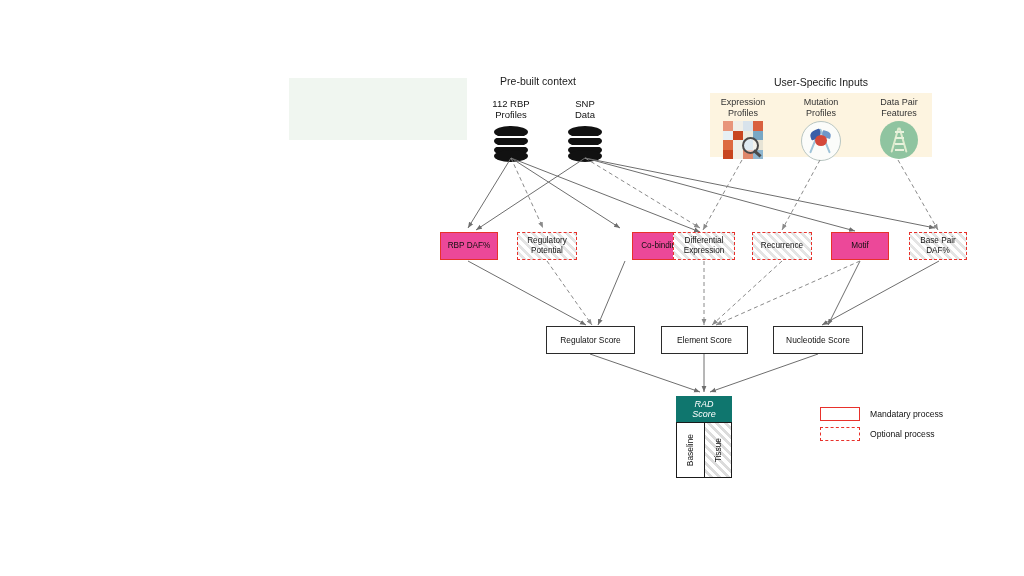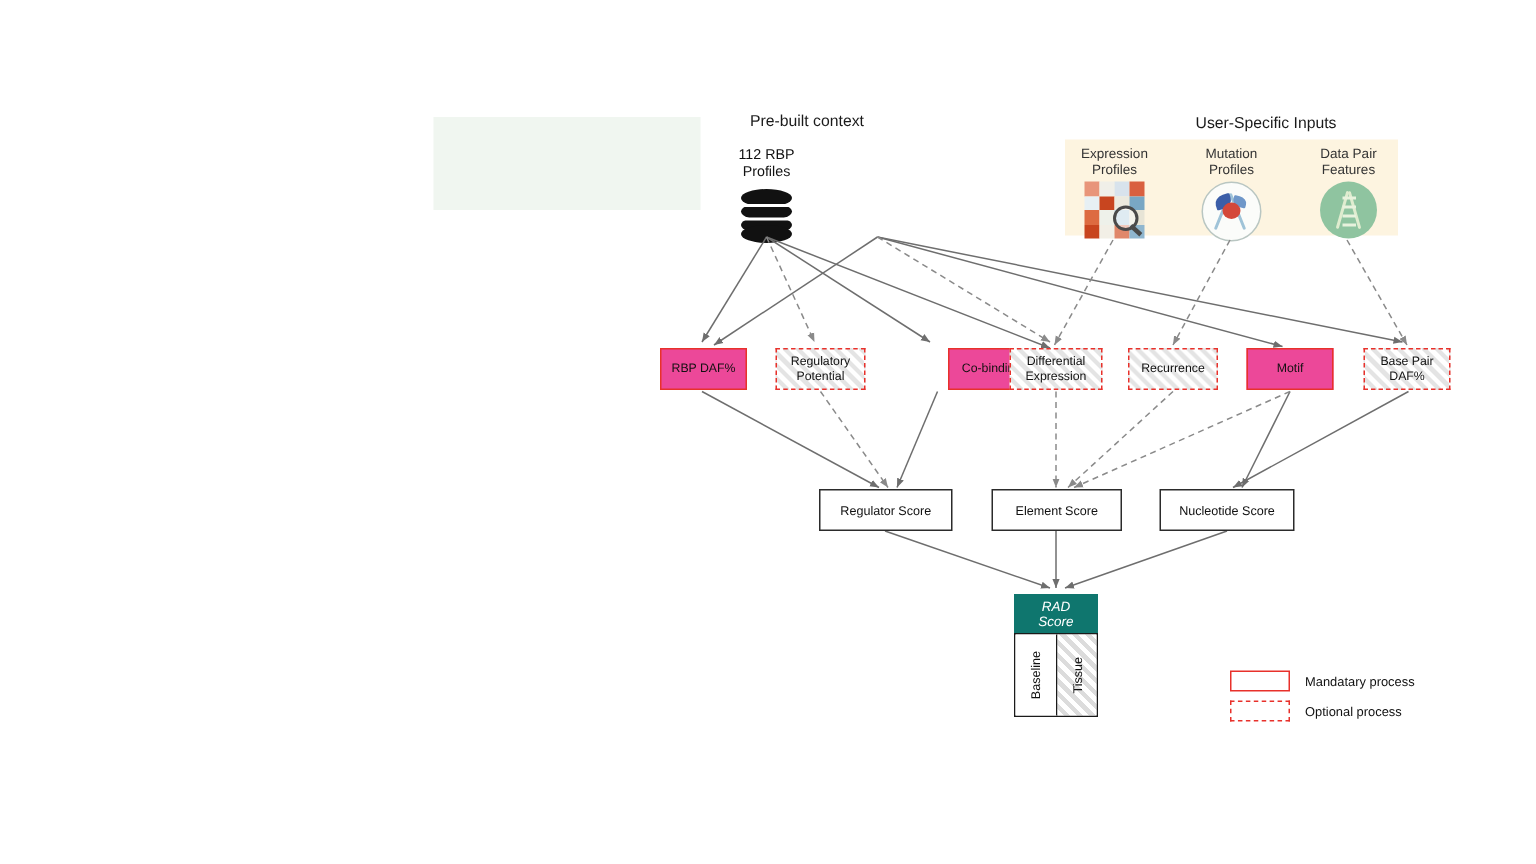--- a/index.html
+++ b/index.html
@@ -76,51 +76,63 @@
             display:flex;align-items:center;justify-content:center;text-align:center;
             font-size:9px;font-style:italic;color:#ffffff;line-height:10.5px;}
   .rad-body{position:absolute;left:676px;top:422px;width:56px;height:56px;
             border:1.4px solid #1a1a1a;box-sizing:border-box;display:flex;}
   .rad-cell{flex:1;display:flex;align-items:center;justify-content:center;box-sizing:border-box;}
   .rad-cell.baseline{background:#ffffff;border-right:1.4px solid #1a1a1a;}
   .rad-cell.tissue{background:repeating-linear-gradient(45deg,#ffffff 0 3px,#dcdcdc 3px 6px);}
   .vtext{writing-mode:vertical-rl;transform:rotate(180deg);font-size:8.4px;color:#111;}
 
   
-  .legend-item{position:absolute;display:flex;align-items:center;gap:10px;margin-top:40px;}
+  .legend-item{position:absolute;display:flex;align-items:center;gap:10px;}
   .legend-sw{width:40px;height:14px;box-sizing:border-box;}
   .legend-sw.mandatory{border:1.7px solid #e8312b;background:#fff;}
   .legend-sw.optional{border:1.7px dashed #e8312b;background:#fff;}
   .legend-text{font-size:8.6px;color:#111;white-space:nowrap;}
 
   svg.edges{position:absolute;left:0;top:0;width:1024px;height:576px;pointer-events:none;}
 </style>
 </head>
 <body>
 
 <div id="canvas">
 
   <div class="abs green-panel"></div>
 
   <div class="abs section-caption" style="left:468px;top:75px;width:140px;">Pre-built context</div>
-  <div class="abs section-caption" style="left:751px;top:76px;width:140px;text-align:right;">User-Specific Inputs</div>
+  <div class="abs section-caption" style="left:751px;top:76px;width:140px;">User-Specific Inputs</div>
 
   <div class="abs db-group" style="left:476px;top:98px;width:70px;">
     <div class="db-label">112 RBP</div>
     <div class="db-label">Profiles</div>
     <div class="cyl">
       <div class="band b1"></div>
         <div class="band b2"></div>
         <div class="band b3"></div>
         <div class="band b4"></div>
       <div class="gap" style="top:10px;"></div>
         <div class="gap" style="top:19px;"></div>
     </div>
   </div>
 
+  <div class="abs db-group" style="left:550px;top:98px;width:70px;">
+    <div class="db-label">SNP</div>
+    <div class="db-label">Data</div>
+    <div class="cyl">
+      <div class="band b1"></div>
+        <div class="band b2"></div>
+        <div class="band b3"></div>
+        <div class="band b4"></div>
+      <div class="gap" style="top:10px;"></div>
+        <div class="gap" style="top:19px;"></div>
+    </div>
+  </div>
 
   <div class="abs inputs-panel"></div>
 
   <div class="abs uinput" style="left:708px;top:97px;">
     <div class="ulabel">Expression</div>
     <div class="ulabel">Profiles</div>
     <div class="heat">
       <div class="cell" style="left:0;top:0;background:#e8957a;"></div>
       <div class="cell" style="left:10px;top:0;background:#f0efe8;"></div>
       <div class="cell" style="left:20px;top:0;background:#d8e3ec;"></div>

